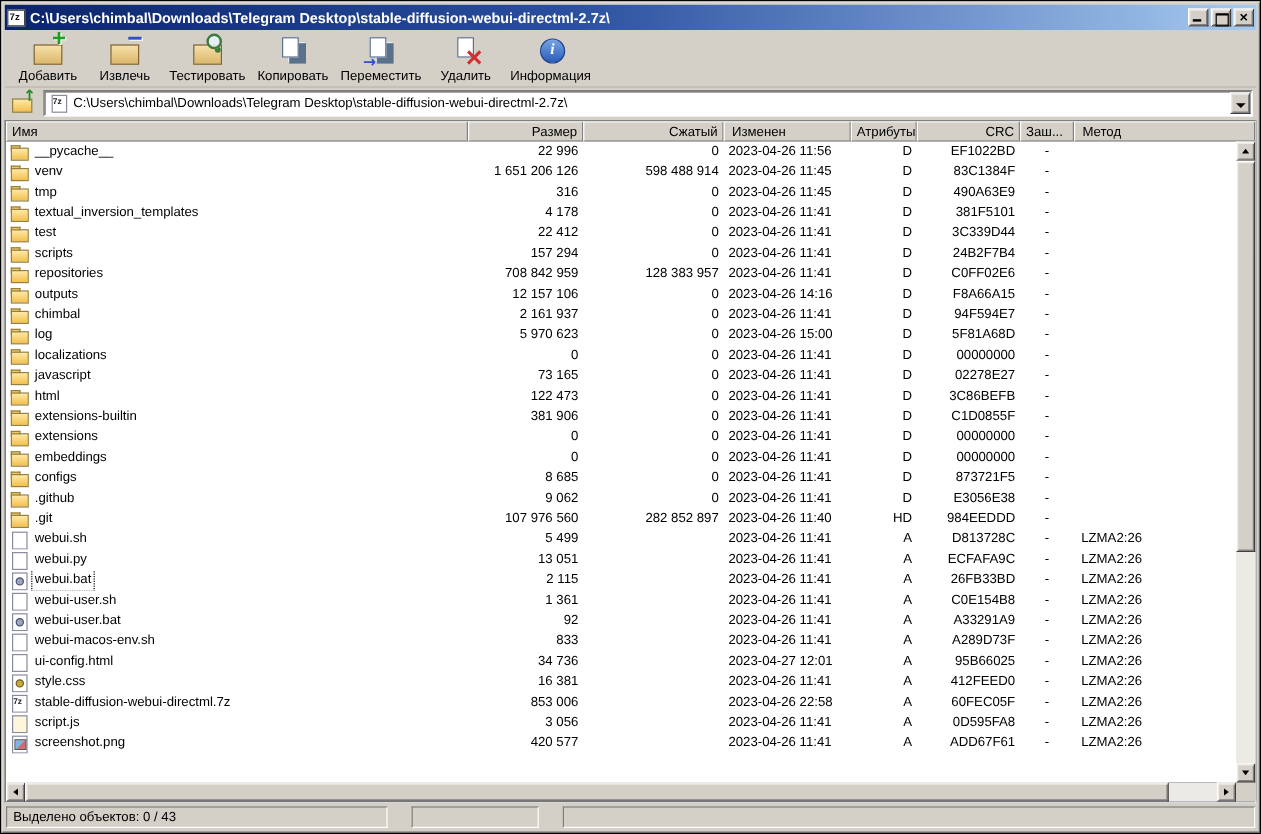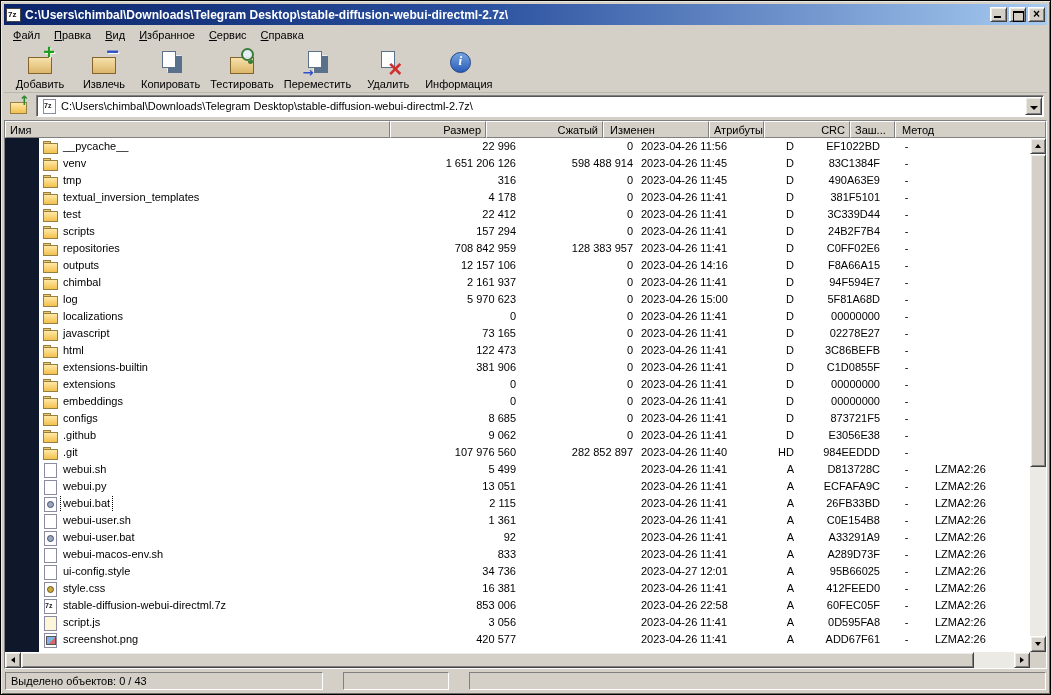--- a/index.html
+++ b/index.html
@@ -74,21 +74,21 @@
            white-space:nowrap; overflow:hidden; flex:0 0 auto; }
   .col-name { width:385px; }
   .col-size { width:96px; text-align:right; }
   .col-compressed { width:117px; text-align:right; }
   .col-modified { width:106px; padding-left:6px; text-align:left; }
   .col-attributes { width:55px; text-align:right; }
   .col-crc { width:86px; text-align:right; }
   .col-encrypted { width:45px; text-align:left; }
   .hcell.col-method, .cell.col-method { flex:1 1 auto; text-align:left; padding-left:6px; }
 
-  .body { flex:1; min-height:0; display:flex;margin-left:34px; }
+  .body { flex:1; min-height:0; display:flex; }
   .rows { flex:1; overflow:hidden; background:#fff; }
   .lrow { display:flex; height:17px; line-height:17px; white-space:nowrap; }
   .cell { overflow:hidden; padding:0 4px; flex:0 0 auto; }
   .cell.col-name { display:flex; align-items:center; padding-left:3px; }
   .cell.col-encrypted { text-align:center; }
   .nm { padding:0 2px; }
   .lrow.focused .nm { outline:1px dotted #000; }
 
   
   .fi { flex:0 0 16px; width:16px; height:14px; display:inline-block; position:relative; margin-right:3px; }
@@ -141,55 +141,41 @@
   <div class="titlebar">
     <span class="app-icon"></span>
     <span class="title-text">C:\Users\chimbal\Downloads\Telegram Desktop\stable-diffusion-webui-directml-2.7z\</span>
     <span class="win-controls">
       <span class="win-btn min"></span>
       <span class="win-btn max"></span>
       <span class="win-btn close"></span>
     </span>
   </div>
 
-  <div class="menubar">
-
-      <span class="menu-item">Файл</span>
-
-      <span class="menu-item">Правка</span>
-
-      <span class="menu-item">Вид</span>
-
-      <span class="menu-item">Избранное</span>
-
-      <span class="menu-item">Сервис</span>
-
-      <span class="menu-item">Справка</span>
-    </div>
 
   <div class="toolbar">
 
       <span class="tb-btn">
         <span class="tbi ic-add"></span>
         <span class="tb-label">Добавить</span>
       </span>
 
       <span class="tb-btn">
         <span class="tbi ic-extract"></span>
         <span class="tb-label">Извлечь</span>
       </span>
 
       <span class="tb-btn">
+        <span class="tbi ic-test"></span>
+        <span class="tb-label">Тестировать</span>
+      </span>
+
+      <span class="tb-btn">
         <span class="tbi ic-copy"></span>
         <span class="tb-label">Копировать</span>
-      </span>
-
-      <span class="tb-btn">
-        <span class="tbi ic-test"></span>
-        <span class="tb-label">Тестировать</span>
       </span>
 
       <span class="tb-btn">
         <span class="tbi ic-move"></span>
         <span class="tb-label">Переместить</span>
       </span>
 
       <span class="tb-btn">
         <span class="tbi ic-delete"></span>
         <span class="tb-label">Удалить</span>
@@ -579,21 +565,21 @@
             <span class="cell col-modified">2023-04-26 11:41</span>
             <span class="cell col-attributes">A</span>
             <span class="cell col-crc">A289D73F</span>
             <span class="cell col-encrypted">-</span>
             <span class="cell col-method">LZMA2:26</span>
           </div>
 
           <div class="lrow">
             <span class="cell col-name">
               <span class="fi ic-file"></span>
-              <span class="nm">ui-config.style</span>
+              <span class="nm">ui-config.html</span>
             </span>
             <span class="cell col-size">34 736</span>
             <span class="cell col-compressed"></span>
             <span class="cell col-modified">2023-04-27 12:01</span>
             <span class="cell col-attributes">A</span>
             <span class="cell col-crc">95B66025</span>
             <span class="cell col-encrypted">-</span>
             <span class="cell col-method">LZMA2:26</span>
           </div>
 

